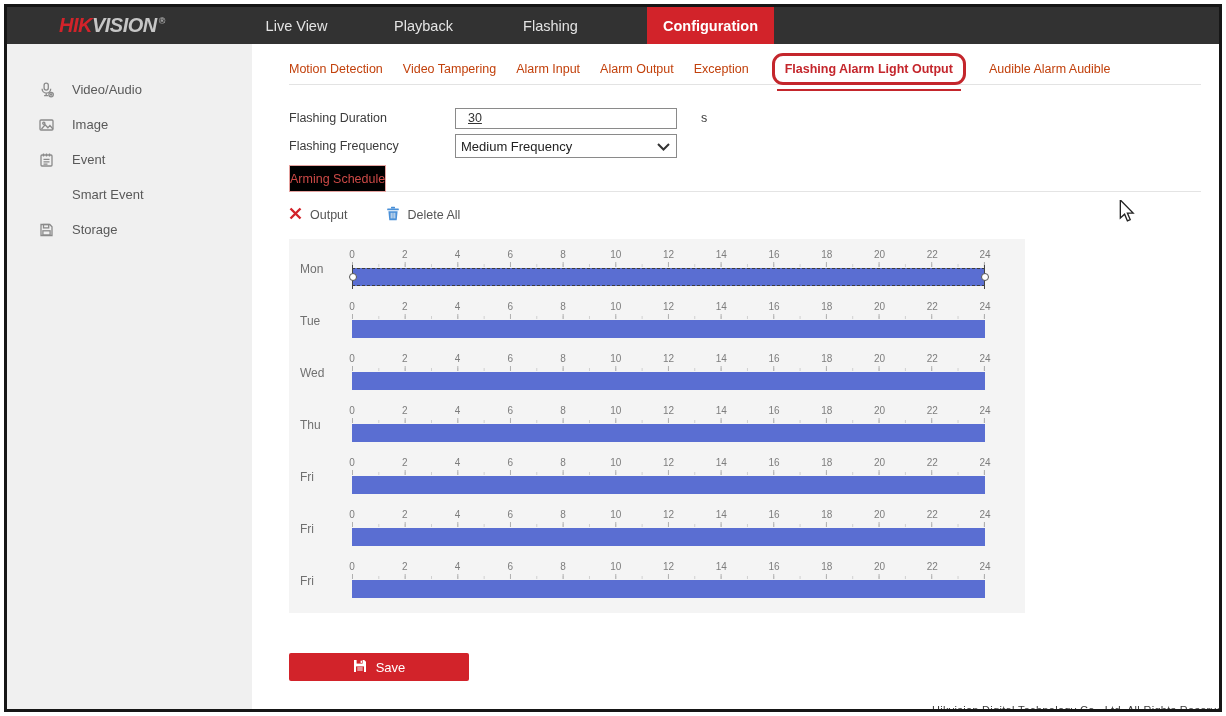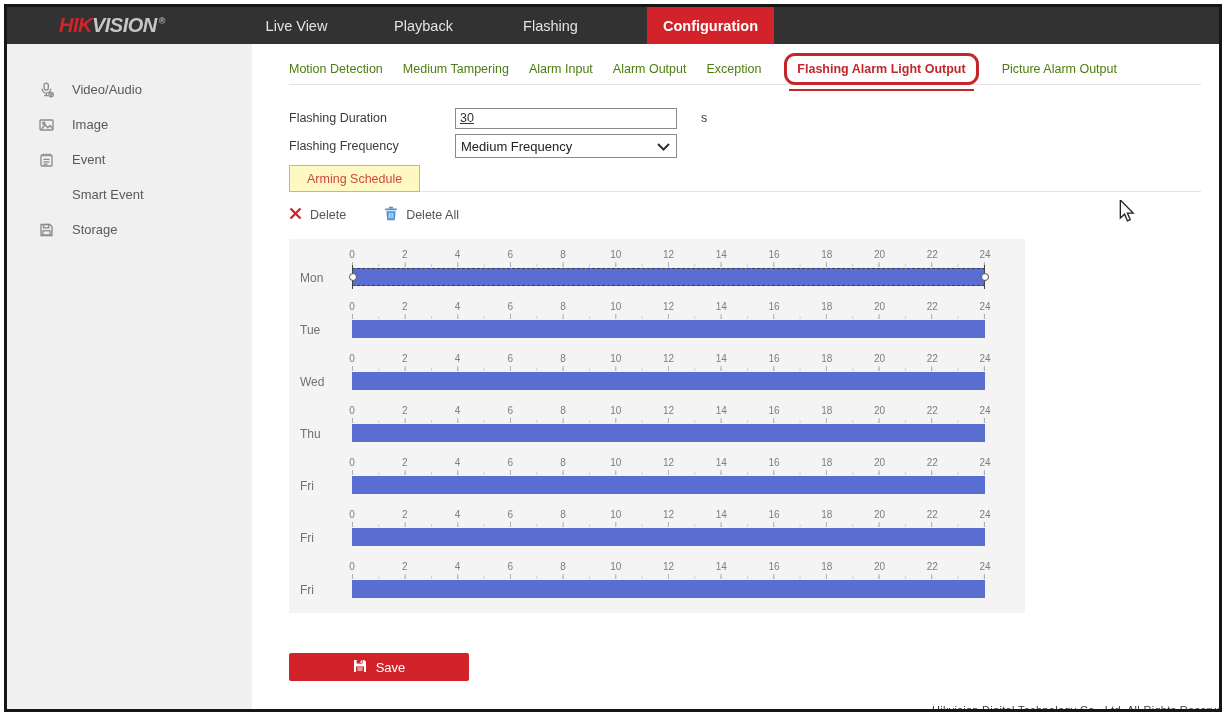--- a/index.html
+++ b/index.html
@@ -27,48 +27,48 @@
   .side-item.no-icon .lbl { margin-left:35px; }
   .side-item.active { background:#fff; }
   .side-item.active .lbl { color:var(--accent-red); font-weight:bold; }
   .active-bar { position:absolute; left:8px; top:0px; width:4px; height:36px; background:var(--accent-red); border-radius:1px; }
   .side-annotation { position:absolute; left:26px; top:-3px; width:144px; height:38px; border:3.5px solid var(--accent-red); border-radius:15px; pointer-events:none; }
 
   .main { flex:1; background:#fff; padding-left:37px; padding-top:24px; position:relative; overflow:hidden; }
 
   
   .tabs-row { display:flex; align-items:center; gap:20px; height:17px; padding-bottom:14px; border-bottom:1px solid #e3e3e3; margin-right:18px; }
-  .tab { font-size:12.5px; color:#4d7c0f; white-space:nowrap; cursor:pointer; position:relative; }
+  .tab { font-size:12.5px; color:#c2410c; white-space:nowrap; cursor:pointer; position:relative; }
   .tab.active { color:var(--accent-red); font-weight:bold; margin:0 16px; }
   .tab-underline { position:absolute; left:-8px; right:-8px; bottom:-15px; height:2px; background:var(--accent-red); }
   .tab-annotation { position:absolute; left:-13px; right:-13px; top:-9px; bottom:-9px; border:3px solid var(--accent-red); border-radius:11px; pointer-events:none; }
 
   
   .form { margin-top:22px; }
   .form-row { display:flex; align-items:center; height:22px; margin-bottom:6px; }
   .form-label { width:166px; font-size:12.5px; color:#3c3c3c; }
-  .text-input { width:222px; height:21px; border:1px solid #8a8a8a; font-size:12.5px; padding:0 4px; color:#333; font-family:"Liberation Sans",sans-serif;text-decoration:underline; }
+  .text-input { width:222px; height:21px; border:1px solid #8a8a8a; font-size:12.5px; padding:0 12px; color:#333; font-family:"Liberation Sans",sans-serif;text-decoration:underline; }
   .unit { margin-left:24px; font-size:12.5px; color:#3c3c3c; }
   .select-box { width:222px; height:24px; border:1px solid #8a8a8a; display:flex; align-items:center; justify-content:space-between; padding:0 6px 0 5px; font-size:13px; color:#222; cursor:pointer; background:#fff; }
   .select-box svg { stroke:#333; fill:none; stroke-width:2; }
 
   
   .arming-row { margin-top:8px; border-bottom:1px solid #e4e4e4; margin-right:18px; height:27px; }
-  .arming-tab { display:inline-flex; align-items:center; height:27px; padding:0 17px; background:#fef9c3; border:1px solid #e5a3a0; color:#cc4946; font-size:12.5px; cursor:pointer; position:relative; margin-bottom:-1px; }
+  .arming-tab { display:inline-flex; align-items:center; height:27px; padding:0 0; background:#000000; border:1px solid #e5a3a0; color:#cc4946; font-size:12.5px; cursor:pointer; position:relative; margin-bottom:-1px; }
 
   .toolbar { margin-top:12px; display:flex; align-items:center; gap:38px; height:22px; }
   .tool-btn { display:flex; align-items:center; gap:8px; font-size:12.5px; color:#555; cursor:pointer; }
   .x-icon svg { stroke:var(--brand-red); stroke-width:2.4; fill:none; }
   .trash-icon svg { fill:var(--trash-blue); }
 
   
   .schedule { margin-top:13px; width:736px; background:#f4f4f4; padding-top:10px; height:374px; }
   .sched-row { display:flex; height:52px; }
   .day-col { width:63px; flex:none; padding-left:11px; display:flex; align-items:flex-start; }
-  .day-col span { margin-top:22px; font-size:12px; color:#707070; }
+  .day-col span { margin-top:13px; font-size:12px; color:#707070; }
   .tl { width:633px; flex:none; position:relative; }
   .hours { position:relative; height:13px; }
   .hours span { position:absolute; top:0; transform:translateX(-50%); font-size:10px; color:#7d7d7d; }
   .ruler { height:5px; border-right:1px solid #b0b0b0;
     background-image:
       linear-gradient(to right,#b0b0b0 1px,transparent 1px),
       linear-gradient(to right,#cfcfcf 1px,transparent 1px);
     background-size: calc(100%/12) 100%, calc(100%/24) 60%;
     background-position: 0 0, 0 100%;
     background-repeat: repeat-x; }
@@ -150,26 +150,26 @@
             </svg>
           </span>
           <span class="lbl">Storage</span>
         </div>
       </div>
 
     <div class="main">
 
       <div class="tabs-row">
           <div class="tab">Motion Detection</div>
-          <div class="tab">Medium Tampering</div>
+          <div class="tab">Video Tampering</div>
           <div class="tab">Alarm Input</div>
           <div class="tab">Alarm Output</div>
           <div class="tab">Exception</div>
           <div class="tab active">Flashing Alarm Light Output<span class="tab-underline"></span><span class="tab-annotation"></span></div>
-          <div class="tab">Picture Alarm Output</div>
+          <div class="tab">Audible Alarm Audible</div>
         </div>
 
       <div class="form">
         <div class="form-row">
           <span class="form-label">Flashing Duration</span>
           <input class="text-input" type="text" value="30" style="">
           <span class="unit">s</span>
         </div>
         <div class="form-row">
           <span class="form-label">Flashing Frequency</span>
@@ -188,21 +188,21 @@
         <span class="arming-tab">Arming Schedule</span>
       </div>
 
       <div class="toolbar">
         <span class="tool-btn">
           <span class="x-icon">
             <svg width="13" height="13" viewBox="0 0 13 13">
                 <path d="M1.5 1.5 L11.5 11.5 M11.5 1.5 L1.5 11.5"></path>
               </svg>
           </span>
-          <span>Delete</span>
+          <span>Output</span>
         </span>
         <span class="tool-btn">
           <span class="trash-icon">
             <svg width="14" height="15" viewBox="0 0 14 15">
               <rect x="1.2" y="2.6" width="11.6" height="1.7" rx="0.5"></rect>
               <rect x="5" y="0.8" width="4" height="1.6" rx="0.5"></rect>
               <path d="M2.4 5.2 h9.2 l-0.9 9 h-7.4 z"></path>
               <path d="M5.2 6.8 v5.6 M7 6.8 v5.6 M8.8 6.8 v5.6" stroke="#f4f4f4" stroke-width="0.9" fill="none"></path>
             </svg>
           </span>

